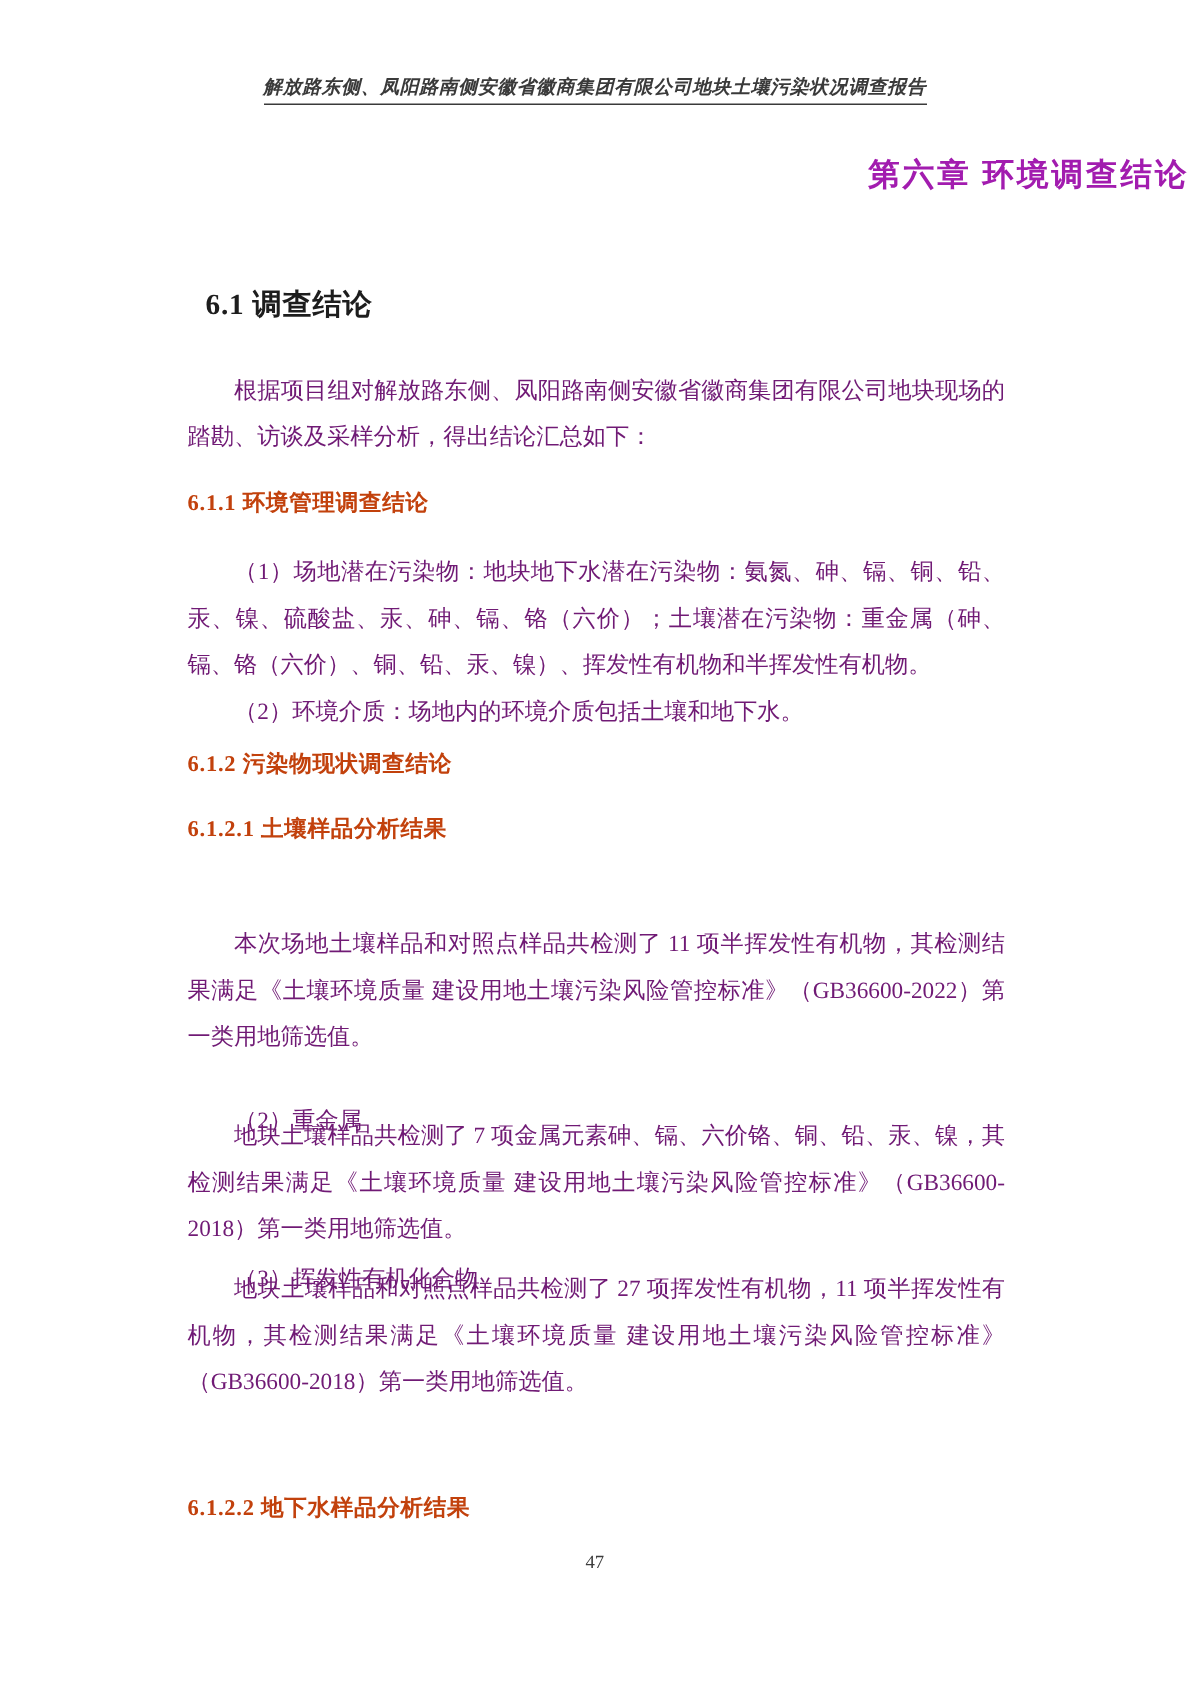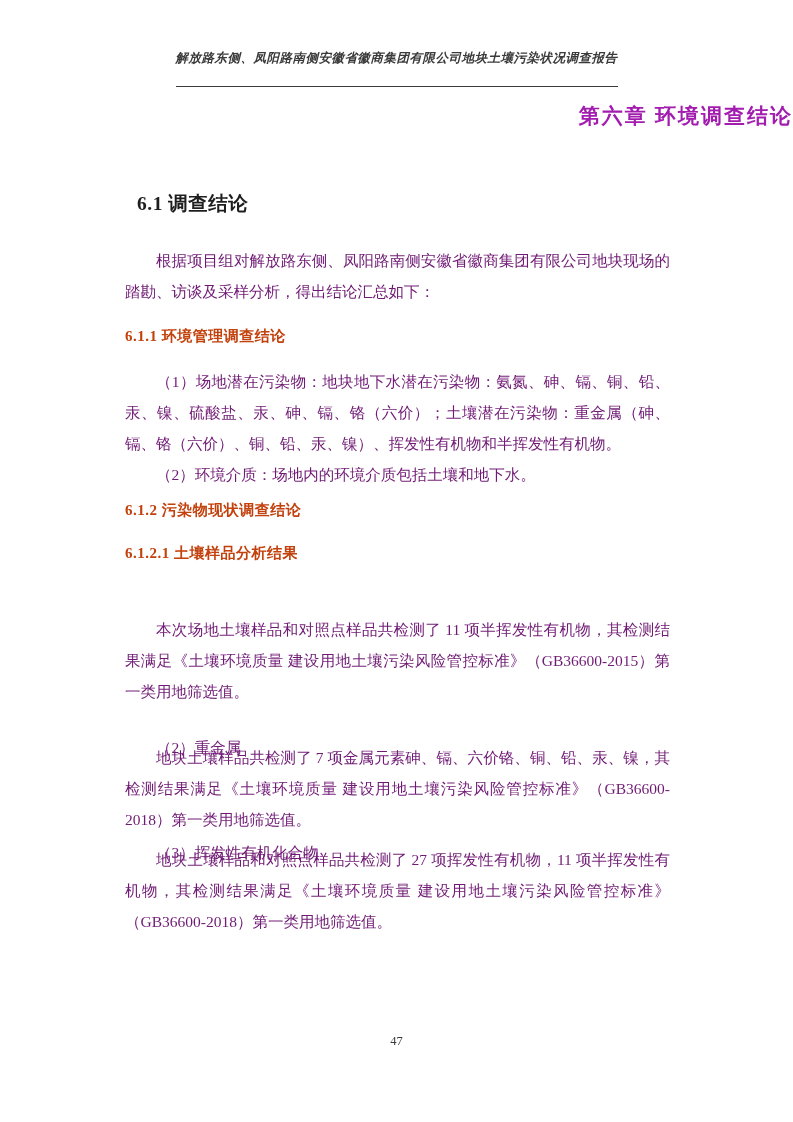--- a/index.html
+++ b/index.html
@@ -26,21 +26,21 @@
     font-size: 12.5px;
     line-height: 20px;
   }
   .running-header .header-text {
     display: inline-block;
     font-style: italic;
     font-weight: bold;
     color: #3a3a3a;
     letter-spacing: 0.5px;
     border-bottom: 1.5px solid #3a3a3a;
-    padding-bottom: 18px;
+    padding-bottom: 1px;
   }
   
   .chapter-title {
     position: absolute;
     top: 102px;
     left: 0;
     width: 100%;
     margin: 0;
     text-align: right;
     font-size: 21px;
@@ -127,26 +127,27 @@
 
   <p class="para pos-p611a">（1）场地潜在污染物：地块地下水潜在污染物：氨氮、砷、镉、铜、铅、汞、镍、硫酸盐、汞、砷、镉、铬（六价）；土壤潜在污染物：重金属（砷、镉、铬（六价）、铜、铅、汞、镍）、挥发性有机物和半挥发性有机物。</p>
 
   <p class="para pos-p611b no-justify">（2）环境介质：场地内的环境介质包括土壤和地下水。</p>
 
   <h3 class="h-sub pos-h612">6.1.2 污染物现状调查结论</h3>
 
   <h3 class="h-sub pos-h6121">6.1.2.1 土壤样品分析结果</h3>
 
 
-  <p class="para pos-i1body">本次场地土壤样品和对照点样品共检测了 11 项半挥发性有机物，其检测结果满足《土壤环境质量 建设用地土壤污染风险管控标准》（GB36600-2015）第一类用地筛选值。</p>
+  <p class="para pos-i1body">本次场地土壤样品和对照点样品共检测了 11 项半挥发性有机物，其检测结果满足《土壤环境质量 建设用地土壤污染风险管控标准》（GB36600-2022）第一类用地筛选值。</p>
 
   <p class="para pos-i2title no-justify">（2）重金属</p>
 
   <p class="para pos-i2body">地块土壤样品共检测了 7 项金属元素砷、镉、六价铬、铜、铅、汞、镍，其检测结果满足《土壤环境质量 建设用地土壤污染风险管控标准》（GB36600-2018）第一类用地筛选值。</p>
 
   <p class="para pos-i3title no-justify">（3）挥发性有机化合物</p>
 
   <p class="para pos-i3body">地块土壤样品和对照点样品共检测了 27 项挥发性有机物，11 项半挥发性有机物，其检测结果满足《土壤环境质量 建设用地土壤污染风险管控标准》（GB36600-2018）第一类用地筛选值。</p>
 
+  <h3 class="h-sub pos-h6122">6.1.2.2 地下水样品分析结果</h3>
 
   <div class="page-number">47</div>
 
 </div>
 
 </body></html>

